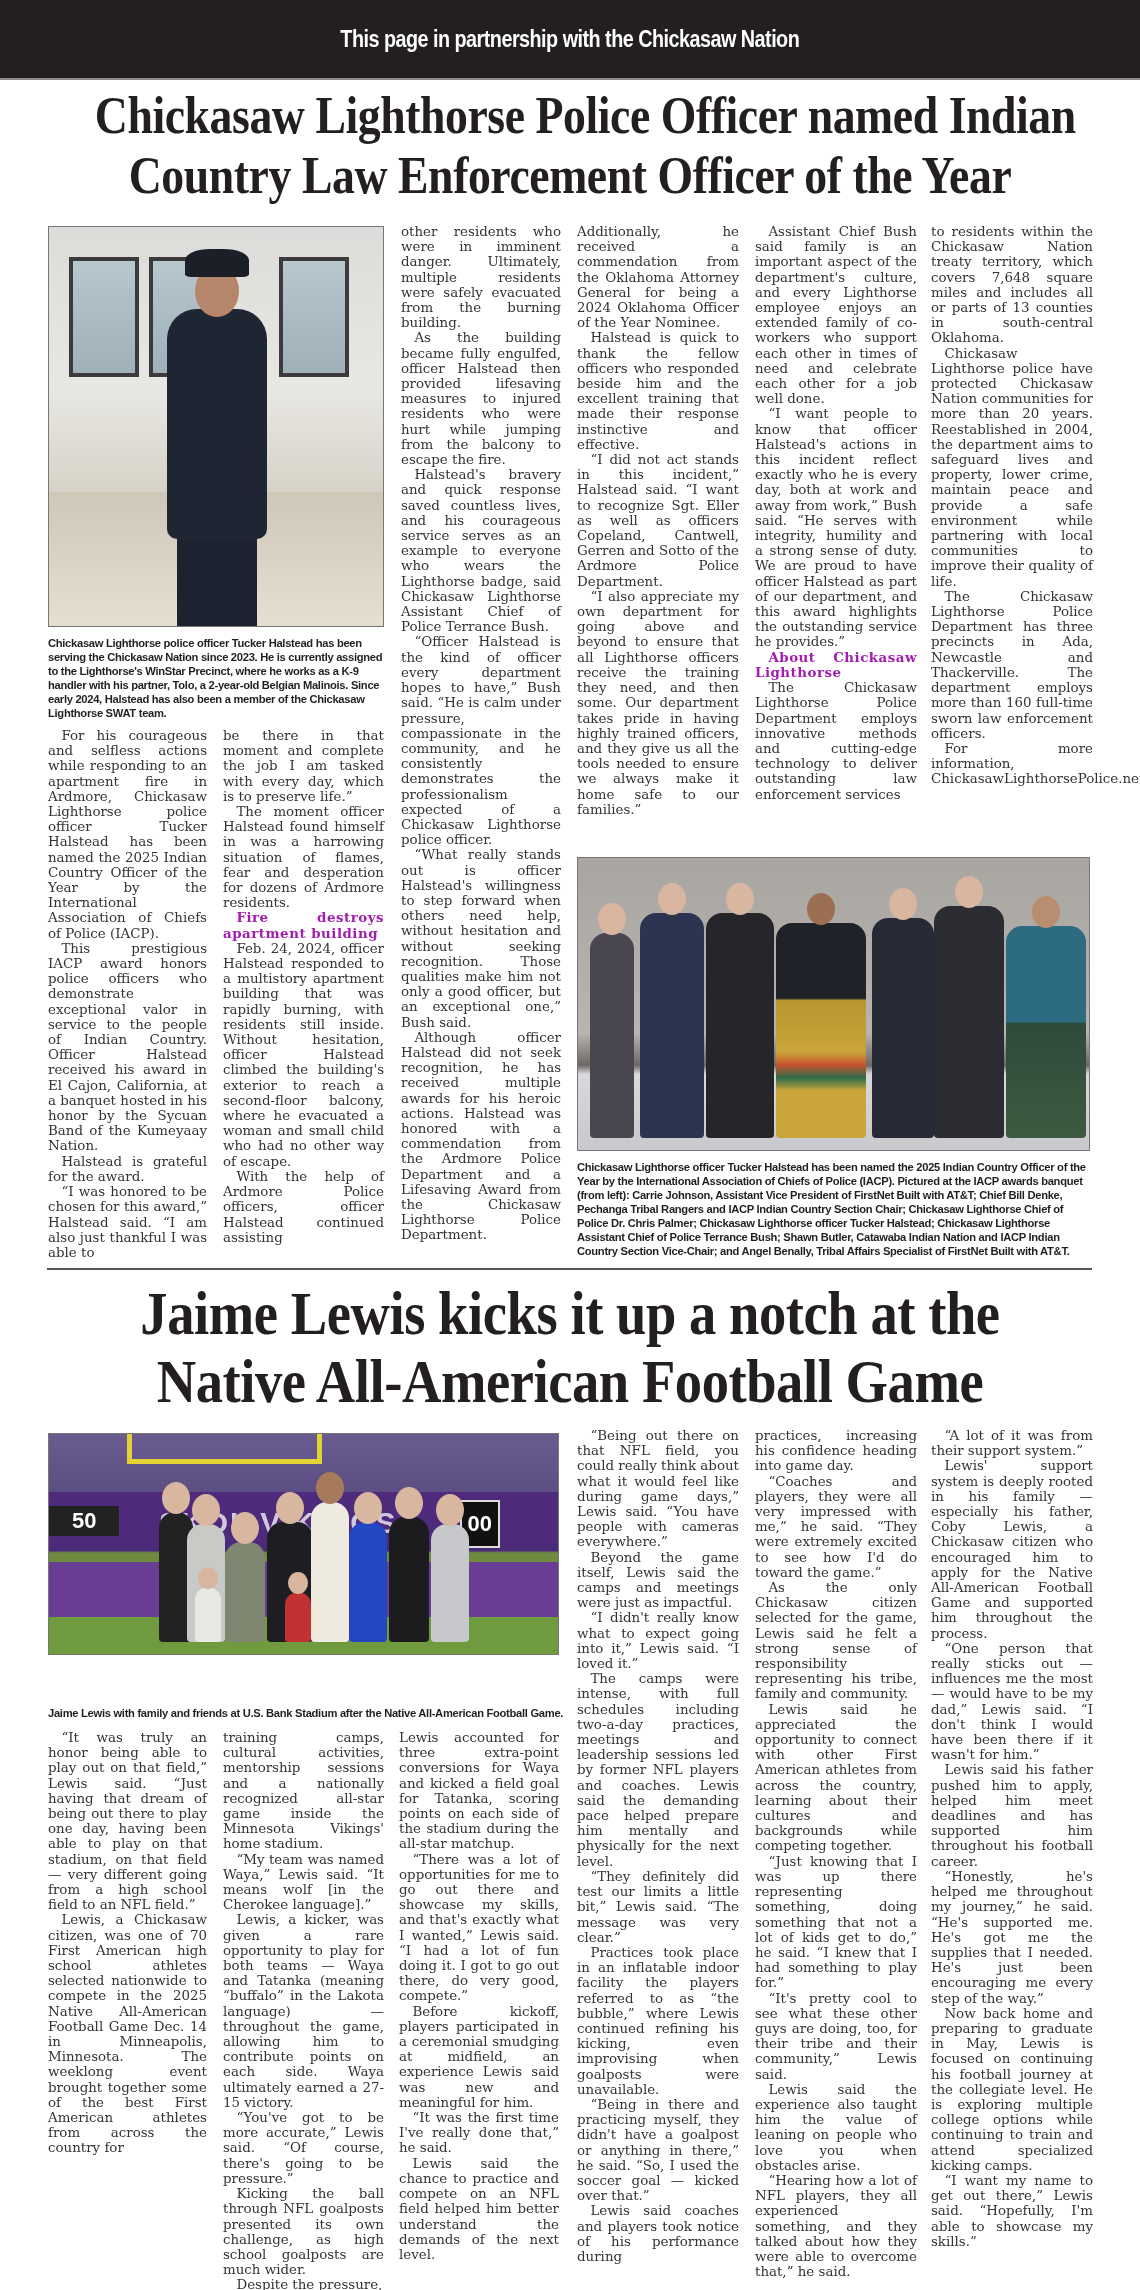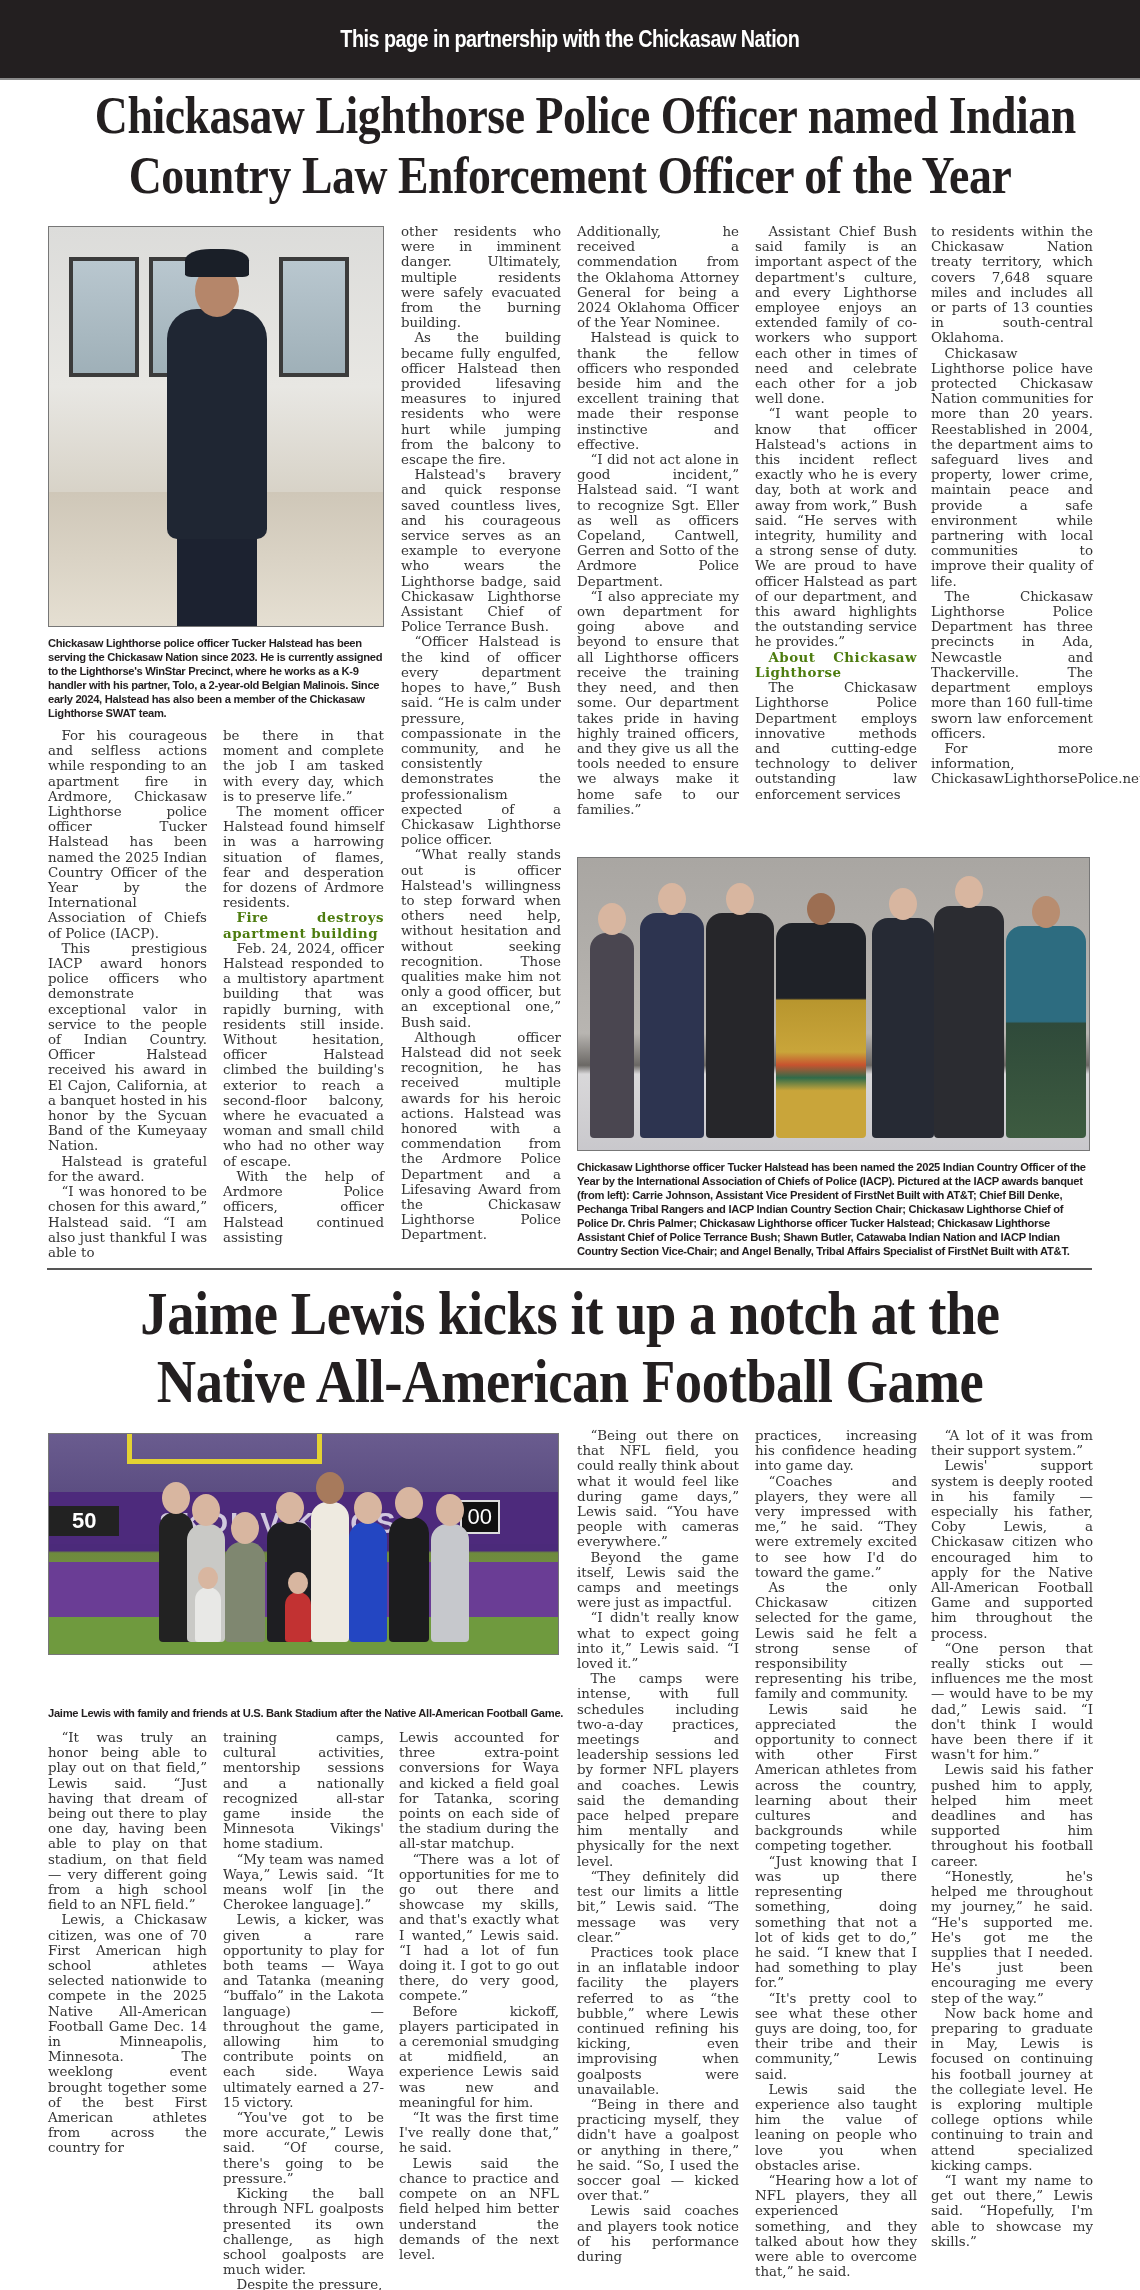--- a/index.html
+++ b/index.html
@@ -10,21 +10,21 @@
   .banner span { color: #fff; font-family: "Liberation Sans", sans-serif; font-weight: bold; font-size: 23px; letter-spacing: -0.6px; transform: scaleX(0.86); display: inline-block; }
 
   .headline { position: absolute; left: 30px; width: 1080px; text-align: center; font-family: "Liberation Serif", serif; font-weight: bold; color: #231f20; letter-spacing: -0.5px; }
   .headline span { display: block; transform: scaleX(0.88); transform-origin: center; white-space: nowrap; }
   .h1 { top: 86px; font-size: 52px; line-height: 60px; }
   .h2 { top: 1279px; font-size: 62px; line-height: 68px; }
 
   .col { position: absolute; font-size: 13.4px; line-height: 15.2px; text-align: justify; color: #333; hyphens: none; }
   .col p { text-indent: 1em; }
   .col p.noind { text-indent: 0; }
-  .col .sub { font-weight: bold; color: #4d7c0f; letter-spacing: 0.5px; }
+  .col .sub { font-weight: bold; color: #a21caf; letter-spacing: 0.5px; }
 
   .caption { position: absolute; font-family: "Liberation Sans", sans-serif; font-weight: bold; font-size: 11.2px; line-height: 14px; color: #231f20; letter-spacing: -0.3px; }
 
   .rule { position: absolute; left: 47px; width: 1045px; height: 2px; background: #555; top: 1268px; }
 
   .photo { position: absolute; border: 1px solid #777; overflow: hidden; }
 
   
   .p1 { left: 48px; top: 226px; width: 336px; height: 401px; background: linear-gradient(180deg,#dcdcda 0%,#e8e7e3 40%,#d8d3c8 66%,#e6e1d5 100%); }
   .p1 .win { position:absolute; top:30px; width:70px; height:120px; background: linear-gradient(180deg,#b9c7cf,#9fb0b8); border:4px solid #3b3b3b; }
@@ -40,21 +40,21 @@
   .person .hd { position:absolute; top:-30px; left:50%; margin-left:-14px; width:28px; height:32px; border-radius:50%; background:#d8b6a0; }
 
   
   .p3 { left: 48px; top: 1433px; width: 511px; height: 222px; background: linear-gradient(180deg,#6a5c8f 0%,#5a4c80 30%,#4b2a7a 32%,#4b2a7a 53%,#6e8a3e 54%,#7d9c48 100%); }
   .p3 .wall { position:absolute; left:0; right:0; top:58px; height:52px; background:#4d2a7c; }
   .p3 .field { position:absolute; left:0; right:0; top:128px; height:55px; background:#6a3d95; }
   .p3 .grass { position:absolute; left:0; right:0; top:183px; bottom:0; background:#6f9a3e; }
   .p3 .post { position:absolute; left:78px; top:0; width:195px; height:30px; border:5px solid #e3d233; border-top:none; }
   .p3 .sign { position:absolute; left:110px; top:72px; color:#e9e4f0; font-family:"Liberation Sans",sans-serif; font-weight:bold; font-size:30px; letter-spacing:2px; opacity:0.85; }
   .p3 .n50 { position:absolute; left:0; top:72px; color:#fff; background:#222; font-family:"Liberation Sans",sans-serif; font-weight:bold; font-size:22px; padding:2px 23px; }
-  .p3 .n00 { position:absolute; right:58px; top:66px; color:#fff; background:#111; border:2px solid #ddd; font-family:"Liberation Sans",sans-serif; font-weight:normal; font-size:22px; padding:2px 6px; }
+  .p3 .n00 { position:absolute; right:58px; top:66px; color:#fff; background:#111; border:2px solid #ddd; font-family:"Liberation Sans",sans-serif; font-weight:bold; font-size:22px; padding:9px 6px; }
 </style>
 </head>
 <body>
 
 <div class="banner">
   <span>This page in partnership with the Chickasaw Nation</span>
 </div>
 
 <h1 class="headline h1">
   <span>Chickasaw Lighthorse Police Officer named Indian</span>
@@ -92,21 +92,21 @@
   <p>As the building became fully engulfed, officer Halstead then provided lifesaving measures to injured residents who were hurt while jumping from the balcony to escape the fire.</p>
   <p>Halstead's bravery and quick response saved countless lives, and his courageous service serves as an example to everyone who wears the Lighthorse badge, said Chickasaw Lighthorse Assistant Chief of Police Terrance Bush.</p>
   <p>“Officer Halstead is the kind of officer every department hopes to have,” Bush said. “He is calm under pressure, compassionate in the community, and he consistently demonstrates the professionalism expected of a Chickasaw Lighthorse police officer.</p>
   <p>“What really stands out is officer Halstead's willingness to step forward when others need help, without hesitation and without seeking recognition. Those qualities make him not only a good officer, but an exceptional one,” Bush said.</p>
   <p>Although officer Halstead did not seek recognition, he has received multiple awards for his heroic actions. Halstead was honored with a commendation from the Ardmore Police Department and a Lifesaving Award from the Chickasaw Lighthorse Police Department.</p>
 </div>
 
 <div class="col" style="left:577px; top:224px; width:162px;">
   <p class="noind">Additionally, he received a commendation from the Oklahoma Attorney General for being a 2024 Oklahoma Officer of the Year Nominee.</p>
   <p>Halstead is quick to thank the fellow officers who responded beside him and the excellent training that made their response instinctive and effective.</p>
-  <p>“I did not act alone in good incident,” Halstead said. “I want to recognize Sgt. Eller as well as officers Copeland, Cantwell, Gerren and Sotto of the Ardmore Police Department.</p>
+  <p>“I did not act stands in this incident,” Halstead said. “I want to recognize Sgt. Eller as well as officers Copeland, Cantwell, Gerren and Sotto of the Ardmore Police Department.</p>
   <p>“I also appreciate my own department for going above and beyond to ensure that all Lighthorse officers receive the training they need, and then some. Our department takes pride in having highly trained officers, and they give us all the tools needed to ensure we always make it home safe to our families.”</p>
 </div>
 
 <div class="col" style="left:755px; top:224px; width:162px;">
   <p>Assistant Chief Bush said family is an important aspect of the department's culture, and every Lighthorse employee enjoys an extended family of co-workers who support each other in times of need and celebrate each other for a job well done.</p>
   <p>“I want people to know that officer Halstead's actions in this incident reflect exactly who he is every day, both at work and away from work,” Bush said. “He serves with integrity, humility and a strong sense of duty. We are proud to have officer Halstead as part of our department, and this award highlights the outstanding service he provides.”</p>
   <p class="sub">About Chickasaw Lighthorse</p>
   <p>The Chickasaw Lighthorse Police Department employs innovative methods and cutting-edge technology to deliver outstanding law enforcement services</p>
 </div>
 

